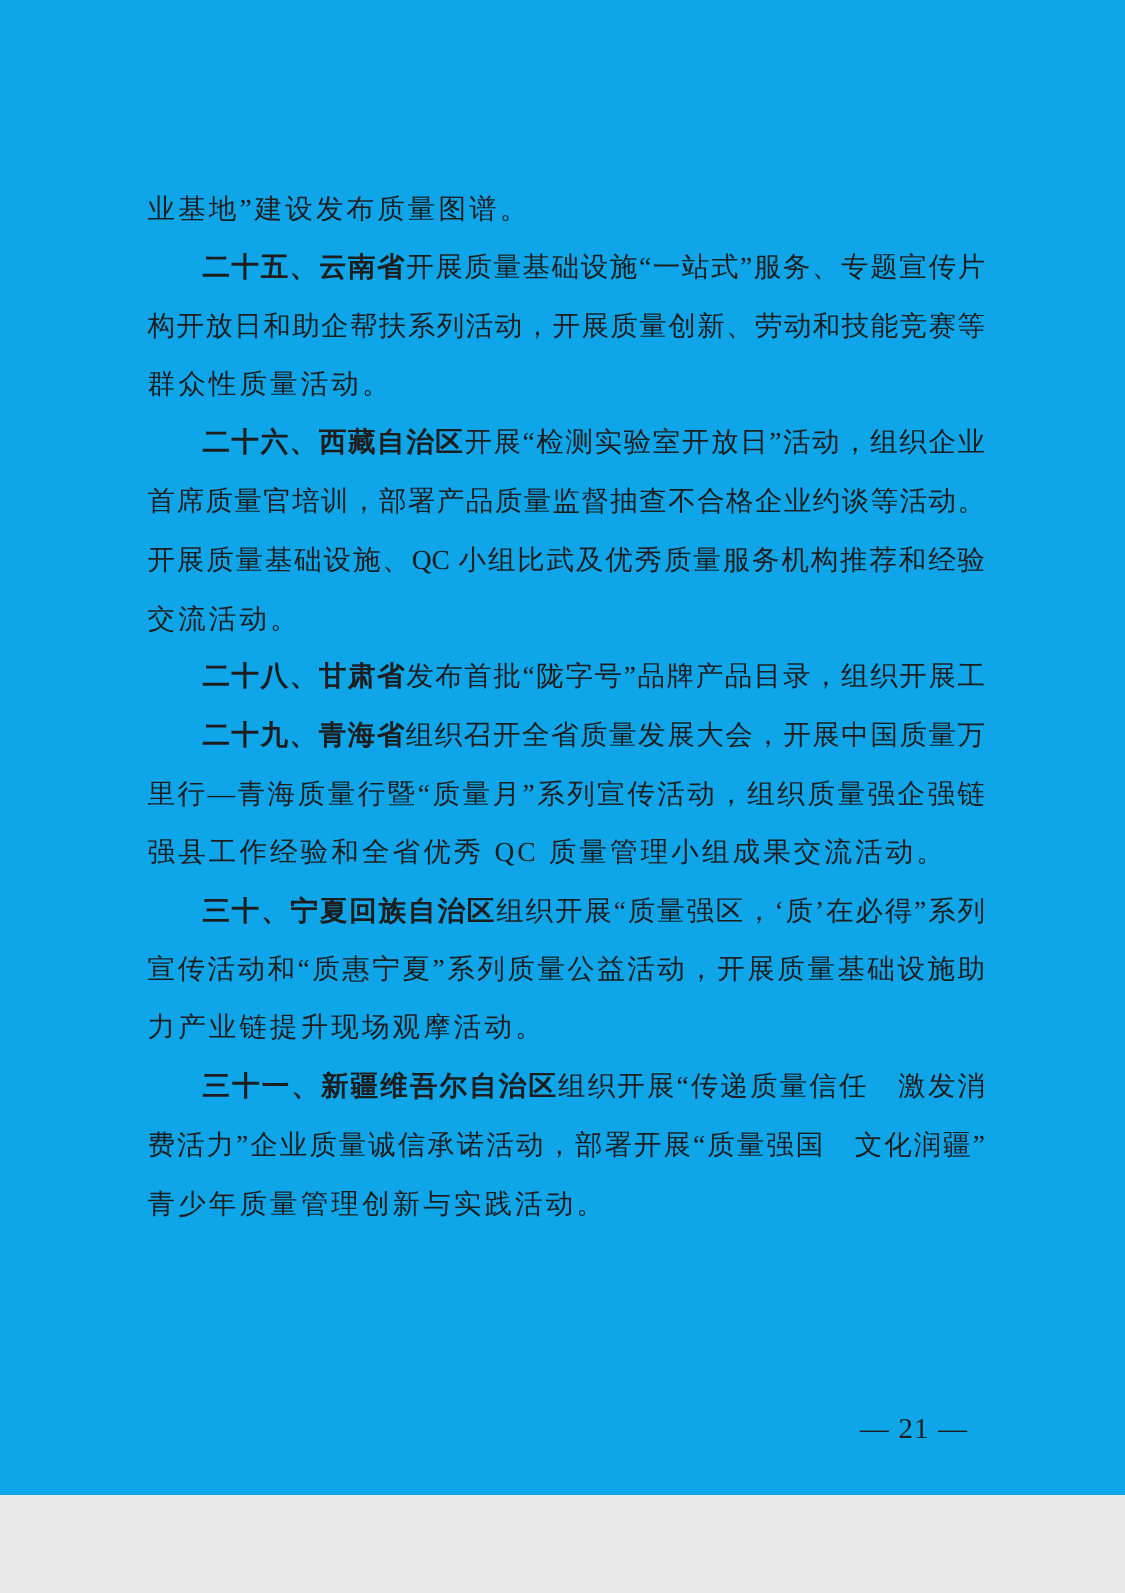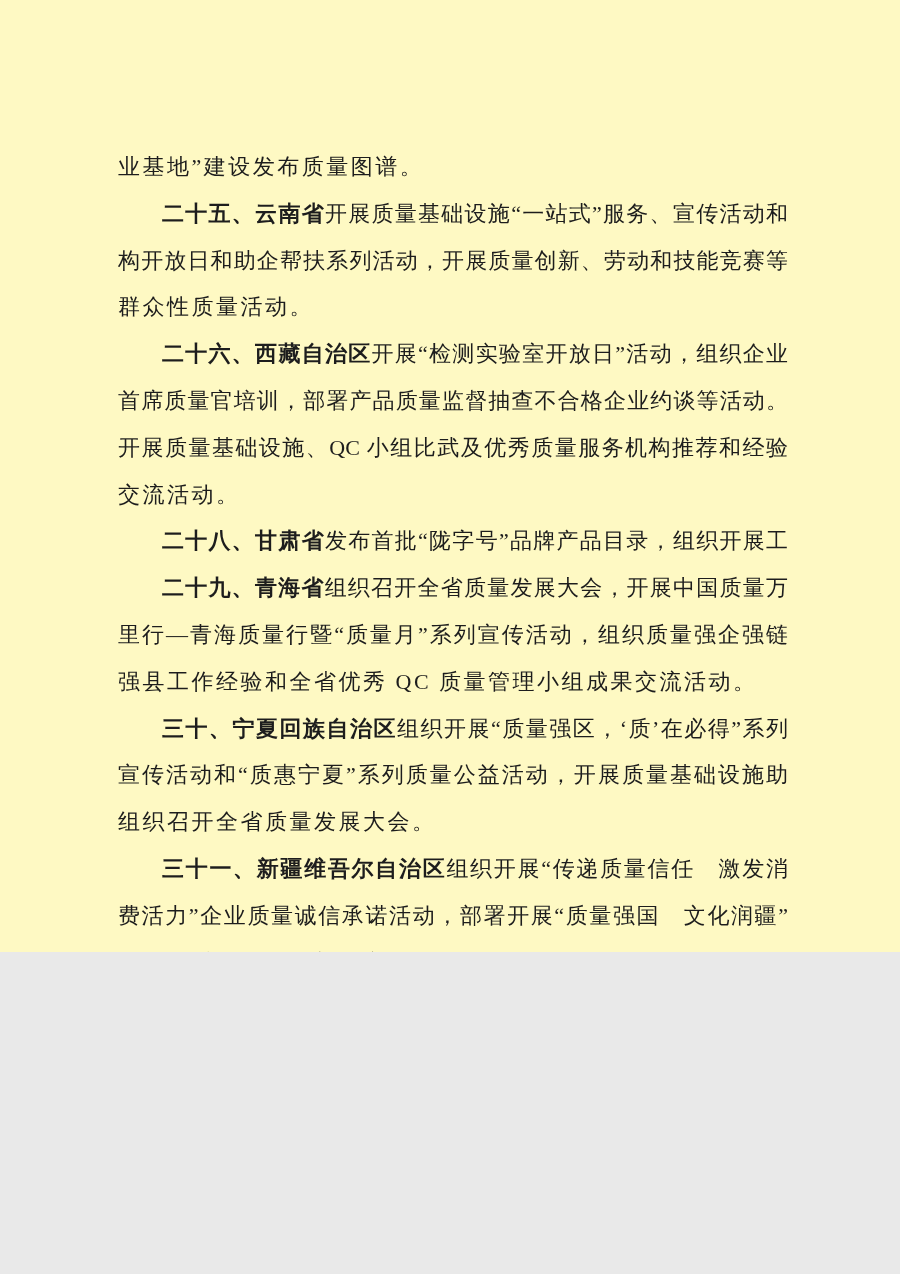--- a/index.html
+++ b/index.html
@@ -3,23 +3,23 @@
 <meta charset="utf-8">
 <style>
   html, body {
     margin: 0;
     padding: 0;
     background: #e9e9e9;
   }
   .page {
     position: relative;
     width: 900px;
-    height: 952px;
+    height: 1196px;
     margin: 0 auto;
-    background: #fef9c3;
+    background: #0ea5e9;
     overflow: hidden;
     color: #1d1d1d;
   }
   .doc-body {
     position: absolute;
     left: 118px;
     top: 144px;
     width: 670px;
   }
   .line {
@@ -57,32 +57,32 @@
     font-family: Liberation Serif, serif;
     color: #1d1d1d;
   }
 </style>
 </head>
 <body>
 
 <div class="page">
   <main class="doc-body" id="doc-body">
       <div class="line last"><span>业基地”建设发布质量图谱。</span></div>
-      <div class="line justify indent"><span class="lead">二十五、云南省</span><span>开展质量基础设施“一站式”服务、宣传活动和</span></div>
+      <div class="line justify indent"><span class="lead">二十五、云南省</span><span>开展质量基础设施“一站式”服务、专题宣传片</span></div>
       <div class="line justify"><span>构开放日和助企帮扶系列活动，开展质量创新、劳动和技能竞赛等</span></div>
       <div class="line last"><span>群众性质量活动。</span></div>
       <div class="line justify indent"><span class="lead">二十六、西藏自治区</span><span>开展“检测实验室开放日”活动，组织企业</span></div>
       <div class="line justify"><span>首席质量官培训，部署产品质量监督抽查不合格企业约谈等活动。</span></div>
       <div class="line justify"><span>开展质量基础设施、QC 小组比武及优秀质量服务机构推荐和经验</span></div>
       <div class="line last"><span>交流活动。</span></div>
       <div class="line justify indent"><span class="lead">二十八、甘肃省</span><span>发布首批“陇字号”品牌产品目录，组织开展工</span></div>
       <div class="line justify indent"><span class="lead">二十九、青海省</span><span>组织召开全省质量发展大会，开展中国质量万</span></div>
       <div class="line justify"><span>里行—青海质量行暨“质量月”系列宣传活动，组织质量强企强链</span></div>
       <div class="line last"><span>强县工作经验和全省优秀 QC 质量管理小组成果交流活动。</span></div>
       <div class="line justify indent"><span class="lead">三十、宁夏回族自治区</span><span>组织开展“质量强区，‘质’在必得”系列</span></div>
       <div class="line justify"><span>宣传活动和“质惠宁夏”系列质量公益活动，开展质量基础设施助</span></div>
-      <div class="line last"><span>组织召开全省质量发展大会。</span></div>
+      <div class="line last"><span>力产业链提升现场观摩活动。</span></div>
       <div class="line justify indent"><span class="lead">三十一、新疆维吾尔自治区</span><span>组织开展“传递质量信任　激发消</span></div>
       <div class="line justify"><span>费活力”企业质量诚信承诺活动，部署开展“质量强国　文化润疆”</span></div>
       <div class="line last"><span>青少年质量管理创新与实践活动。</span></div>
     </main>
   <div class="page-number">— 21 —</div>
 </div>
 
 </body></html>

